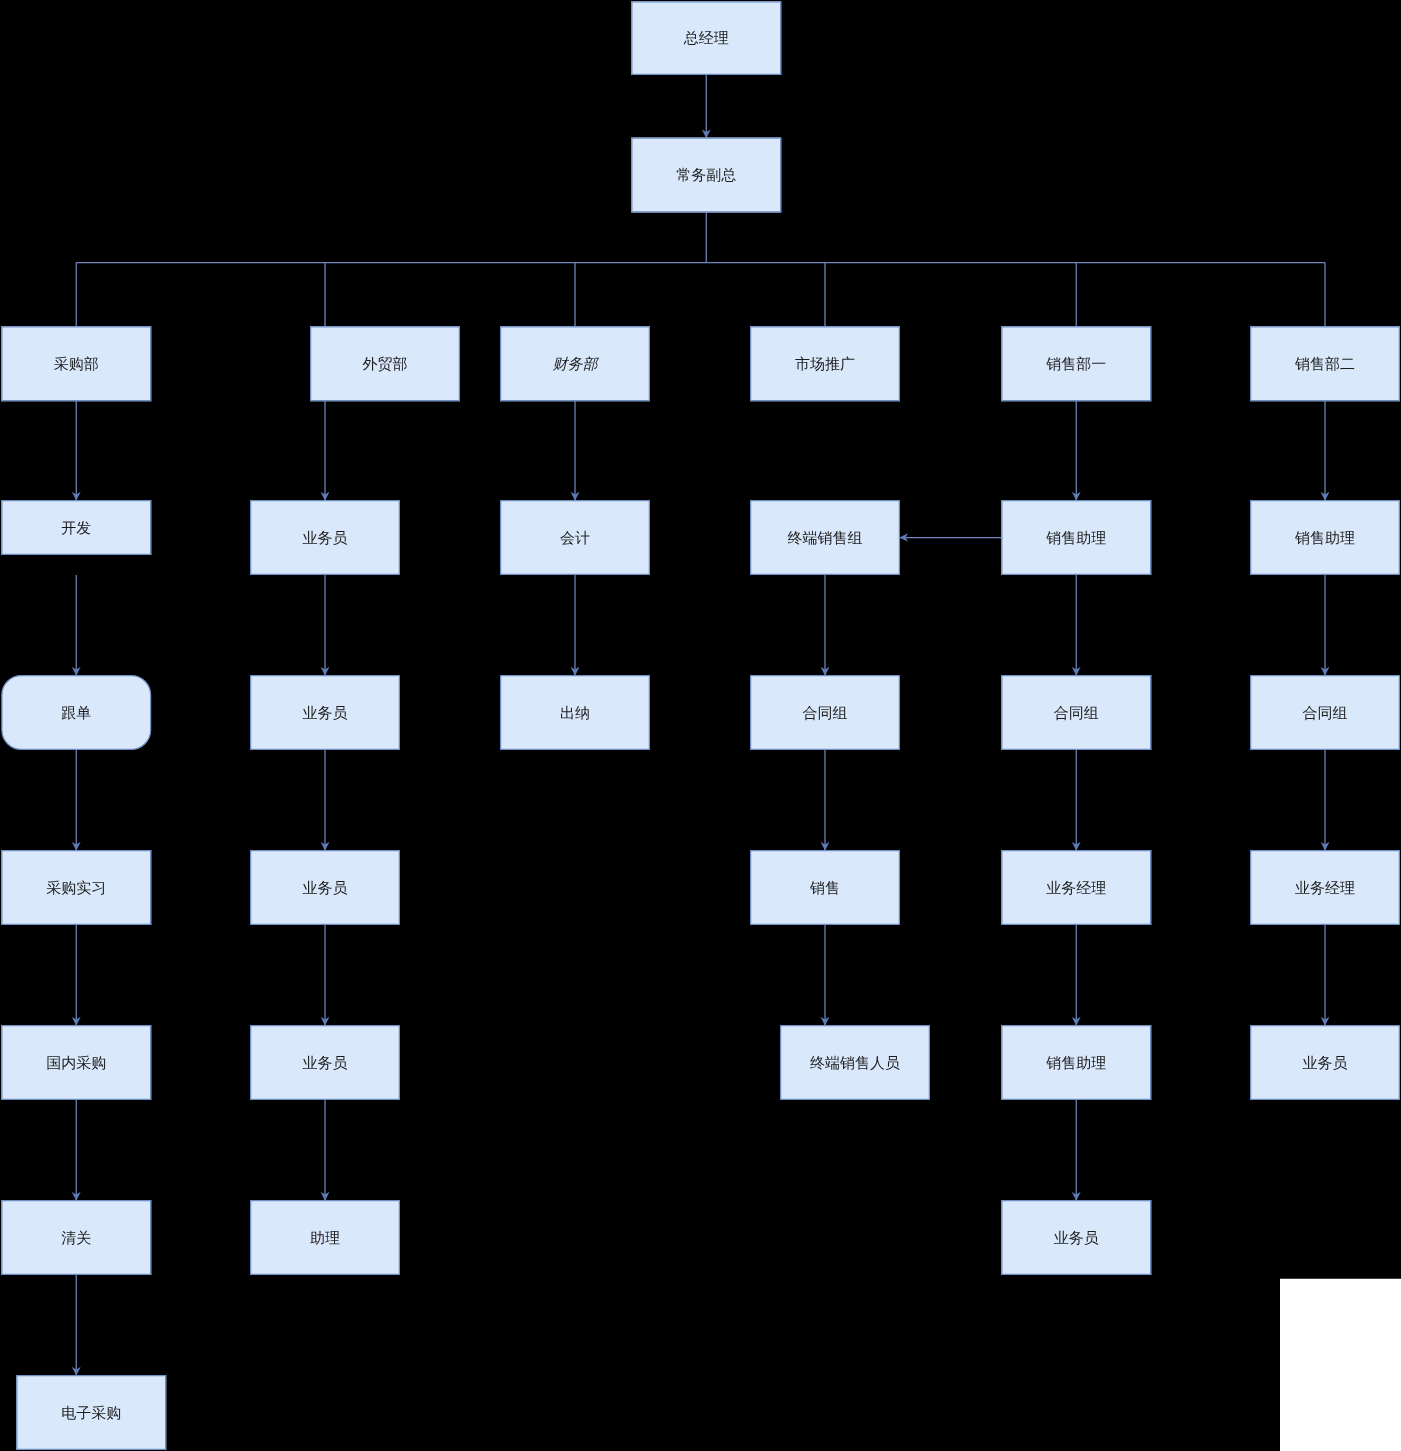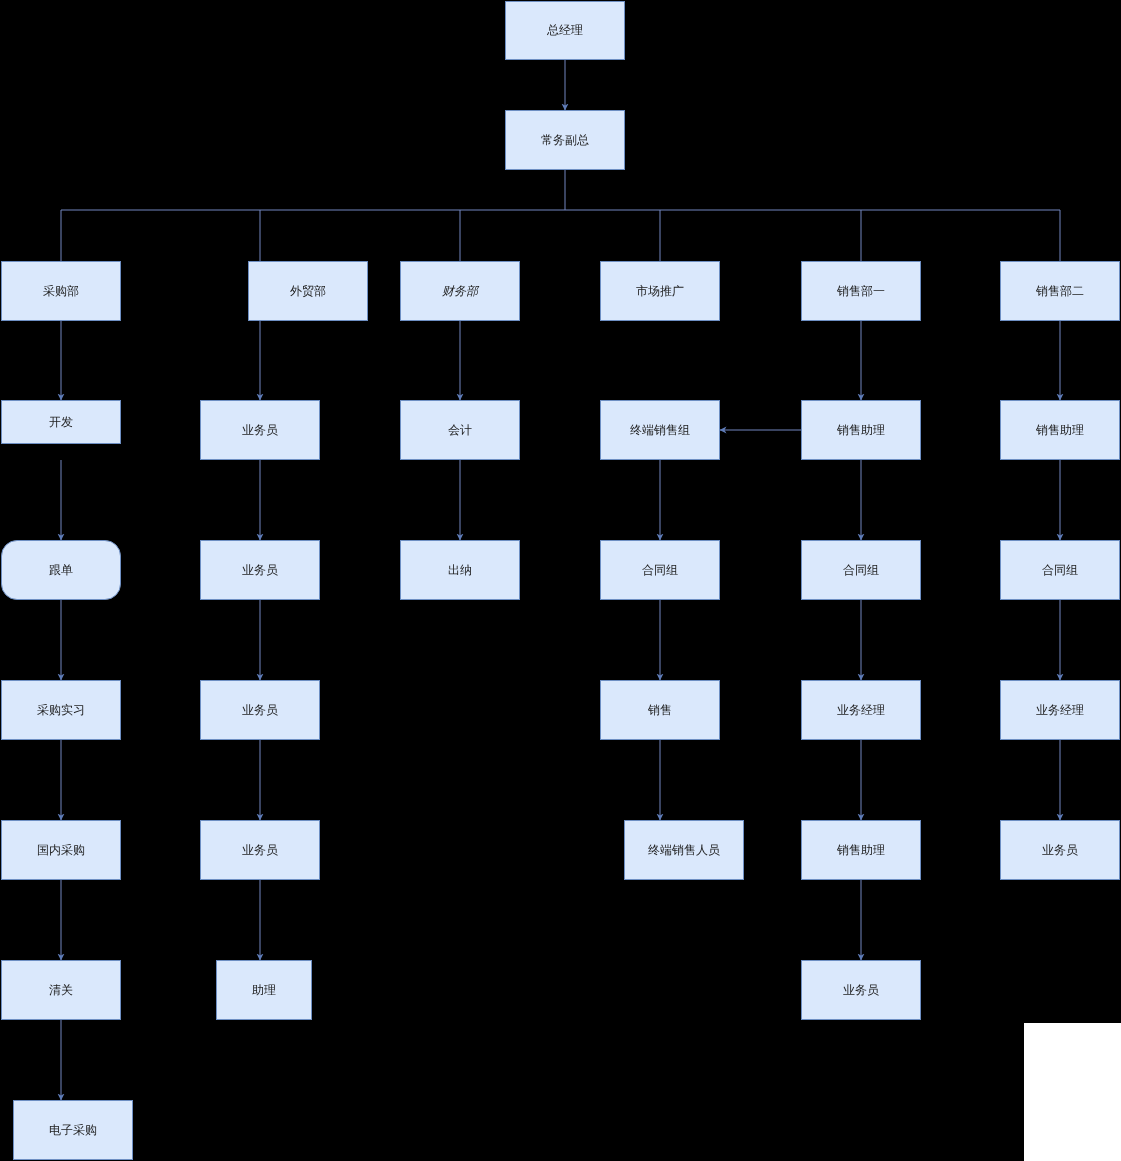--- a/index.html
+++ b/index.html
@@ -153,21 +153,21 @@
       </div>
       <div class="node" style="left: 801px; top: 820px; width: 120px; height: 60px;">
         <span>销售助理</span>
       </div>
       <div class="node" style="left: 1000px; top: 820px; width: 120px; height: 60px;">
         <span>业务员</span>
       </div>
       <div class="node" style="left: 1px; top: 960px; width: 120px; height: 60px;">
         <span>清关</span>
       </div>
-      <div class="node" style="left: 200px; top: 960px; width: 96px; height: 60px; margin-left: 16px;">
+      <div class="node" style="left: 200px; top: 960px; width: 120px; height: 60px;">
         <span>助理</span>
       </div>
       <div class="node" style="left: 801px; top: 960px; width: 120px; height: 60px;">
         <span>业务员</span>
       </div>
       <div class="node" style="left: 1px; top: 1100px; width: 120px; height: 60px; margin-left: 12px;">
         <span>电子采购</span>
       </div>
     </div>
   <div class="patch" style="left: 1024px; top: 1023px; width: 97px; height: 138px; background: rgb(255, 255, 255);"></div>

